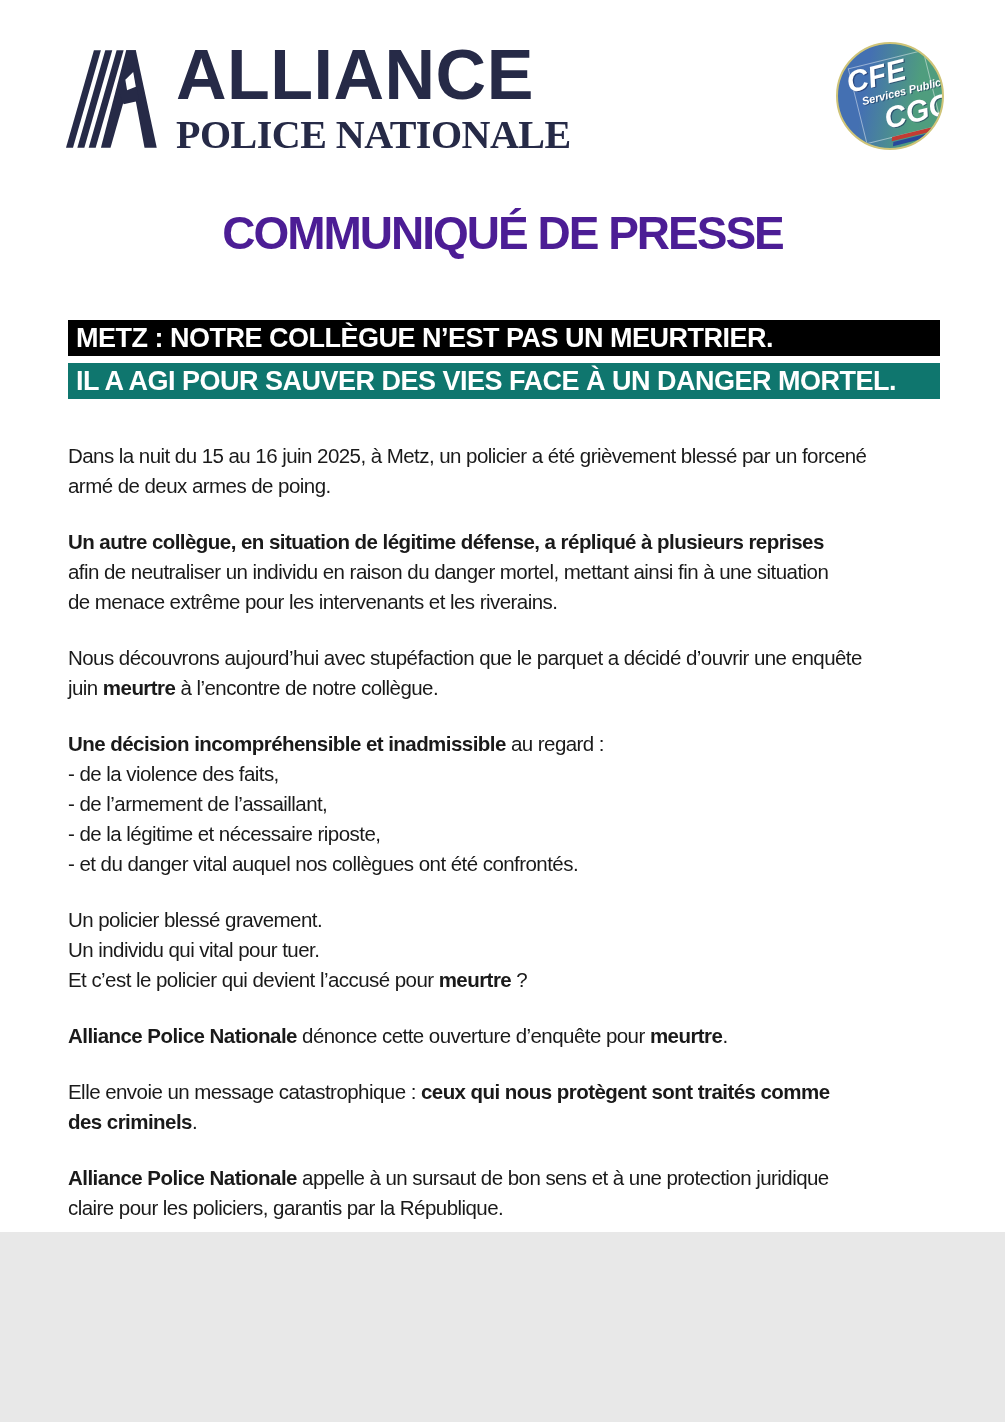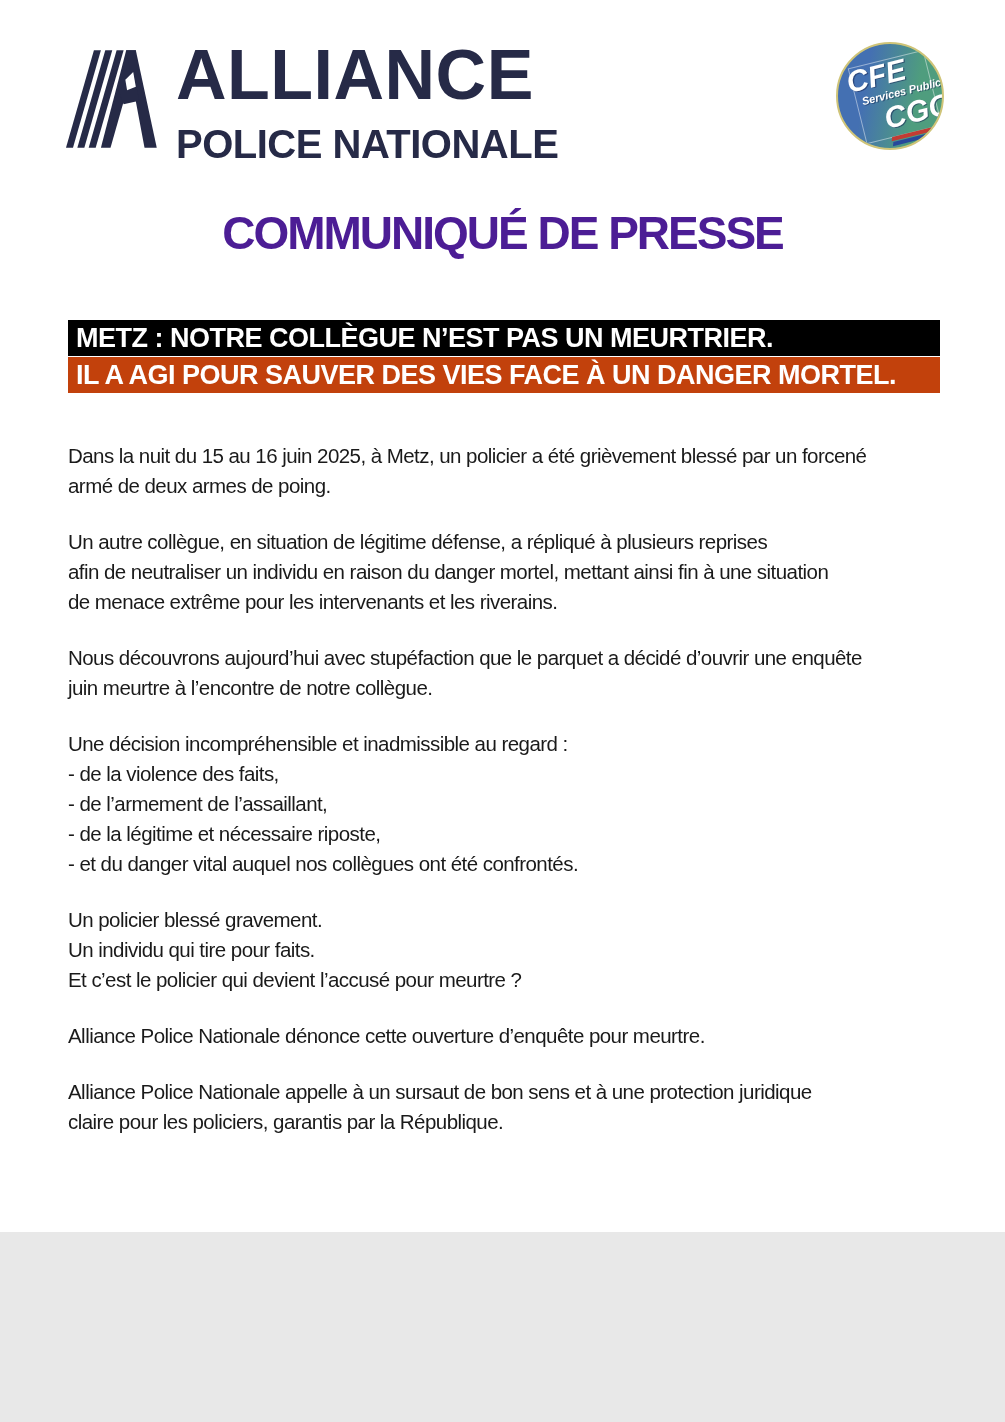--- a/index.html
+++ b/index.html
@@ -12,21 +12,21 @@
 
   
   .logo-wrap { position:absolute; left:66px; top:46px; display:flex; align-items:flex-start; }
   .logo-mark { width:96px; height:98px; margin-top:4px; }
   .logo-text { margin-left:14px; color:#262a47; }
   .logo-name {
     font-size:70px; font-weight:bold; line-height:0.84; letter-spacing:1px;
     letter-spacing:0.5px;
   }
   .logo-sub {
-    font-size:40px; font-weight:bold; letter-spacing:-0.5px; line-height:1.0; margin-top:19px;
+    font-size:40px; font-weight:bold; letter-spacing:-0.5px; line-height:1.0; margin-top:10px;font-family:Liberation Serif, serif;
   }
 
   
   .badge {
     position:absolute; left:836px; top:42px; width:108px; height:108px;
     border-radius:50%;
     background:linear-gradient(100deg,#4470b2 28%,#4f9d7e 72%);
     border:2px solid #cfc478;
     box-sizing:border-box;
     overflow:hidden;
@@ -50,32 +50,32 @@
   .doc-title {
     position:absolute; left:0; top:206px; width:1005px;
     text-align:center; font-size:46px; font-weight:bold; letter-spacing:-2px;
     color:#4c1d95;
   }
 
   
   .banner { position:absolute; left:68px; top:320px; width:872px; }
   .banner-bar {
     box-sizing:border-box; width:100%; height:36px; line-height:36px;
-    padding-left:8px; margin-bottom:1px;
+    padding-left:8px; margin-bottom:7px;
     font-size:27px; font-weight:bold; letter-spacing:-0.5px;
     white-space:nowrap; overflow:hidden;
   }
 
   
   .body-blocks {
     position:absolute; left:68px; top:441px; width:872px;
     font-size:20.5px; line-height:30px; letter-spacing:-0.55px; color:#1a1a1a;
   }
   .body-blocks p.block { margin:0 0 26px 0; white-space:nowrap; }
-  .body-blocks .b { font-weight:normal; }
+  .body-blocks .b { font-weight:bold; }
 
   
   .doc-date {
     position:absolute; right:70px; top:1337px;
     font-size:14px; letter-spacing:-0.2px; color:#8b5cf6;
   }
 </style>
 </head>
 <body>
 
@@ -109,28 +109,29 @@
         <div class="stripe" style="background:#c23b33"></div>
         <div class="stripe" style="background:#27489b"></div>
       </div>
     </div>
   </div>
 
   <div class="doc-title">COMMUNIQUÉ DE PRESSE</div>
 
   <div class="banner">
     <div class="banner-bar" style="background:#000;color:#fff">METZ : NOTRE COLLÈGUE N’EST PAS UN MEURTRIER.</div>
-    <div class="banner-bar" style="background:#c2410c;color:#fff">IL A AGI POUR SAUVER DES VIES FACE À UN DANGER MORTEL.</div>
+    <div class="banner-bar" style="background:#0f766e;color:#fff">IL A AGI POUR SAUVER DES VIES FACE À UN DANGER MORTEL.</div>
   </div>
 
   <div class="body-blocks">
       <p class="block"><span>Dans la nuit du 15 au 16 juin 2025, à Metz, un policier a été grièvement blessé par un forcené</span><br><span>armé de deux armes de poing.</span></p>
       <p class="block"><span class="b">Un autre collègue, en situation de légitime défense, a répliqué à plusieurs reprises</span><br><span>afin de neutraliser un individu en raison du danger mortel, mettant ainsi fin à une situation</span><br><span>de menace extrême pour les intervenants et les riverains.</span></p>
       <p class="block"><span>Nous découvrons aujourd’hui avec stupéfaction que le parquet a décidé d’ouvrir une enquête</span><br><span>juin </span><span class="b">meurtre</span><span> à l’encontre de notre collègue.</span></p>
       <p class="block"><span class="b">Une décision incompréhensible et inadmissible</span><span> au regard :</span><br><span>- de la violence des faits,</span><br><span>- de l’armement de l’assaillant,</span><br><span>- de la légitime et nécessaire riposte,</span><br><span>- et du danger vital auquel nos collègues ont été confrontés.</span></p>
-      <p class="block"><span>Un policier blessé gravement.</span><br><span>Un individu qui tire pour faits.</span><br><span>Et c’est le policier qui devient l’accusé pour </span><span class="b">meurtre</span><span> ?</span></p>
+      <p class="block"><span>Un policier blessé gravement.</span><br><span>Un individu qui vital pour tuer.</span><br><span>Et c’est le policier qui devient l’accusé pour </span><span class="b">meurtre</span><span> ?</span></p>
       <p class="block"><span class="b">Alliance Police Nationale</span><span> dénonce cette ouverture d’enquête pour </span><span class="b">meurtre</span><span>.</span></p>
+      <p class="block"><span>Elle envoie un message catastrophique : </span><span class="b">ceux qui nous protègent sont traités comme</span><br><span class="b">des criminels</span><span>.</span></p>
       <p class="block"><span class="b">Alliance Police Nationale</span><span> appelle à un sursaut de bon sens et à une protection juridique</span><br><span>claire pour les policiers, garantis par la République.</span></p>
     </div>
 
   <div class="doc-date">Lundi 16 juin 2025</div>
 
 </div>
 
 </body></html>

